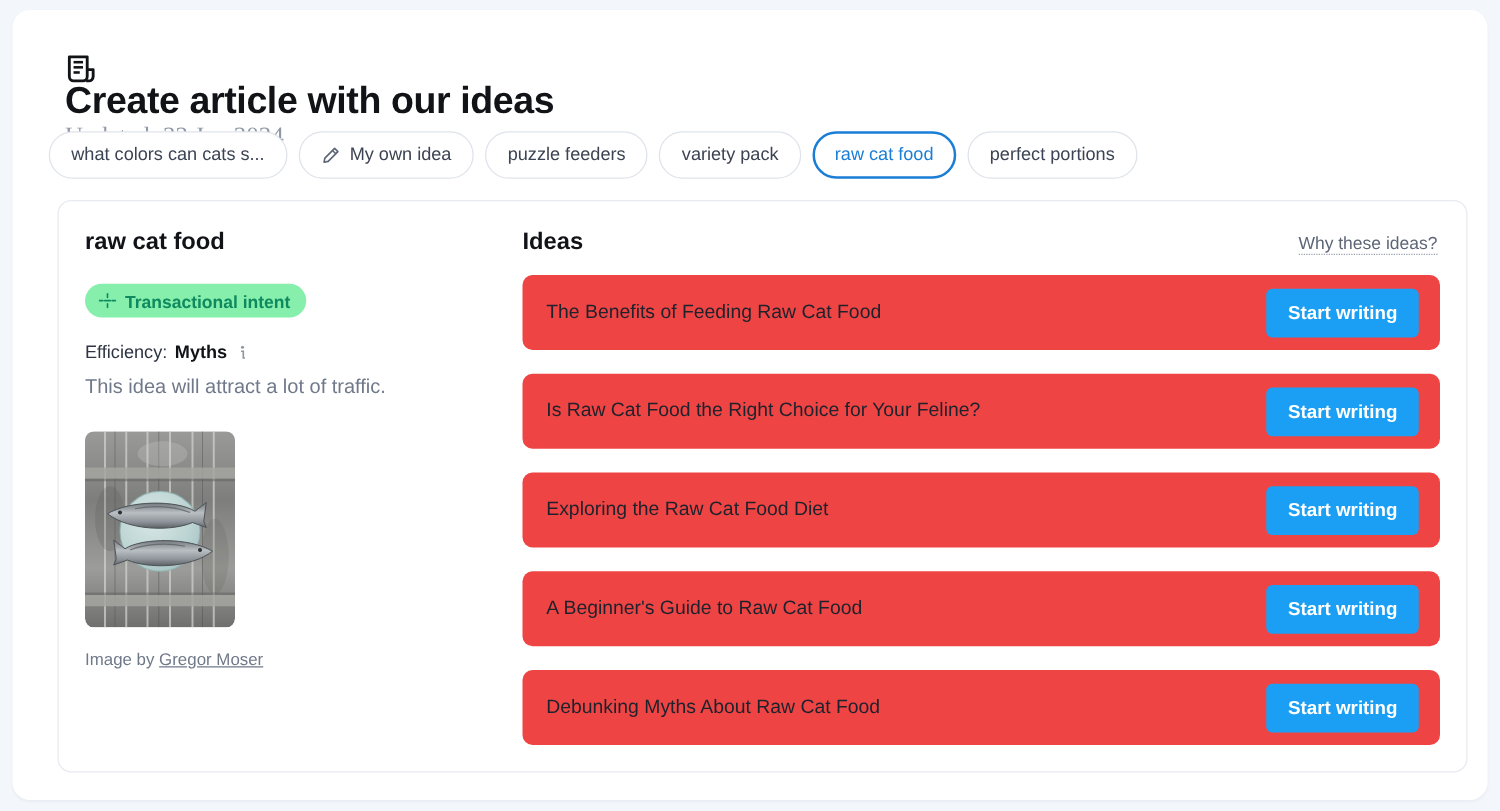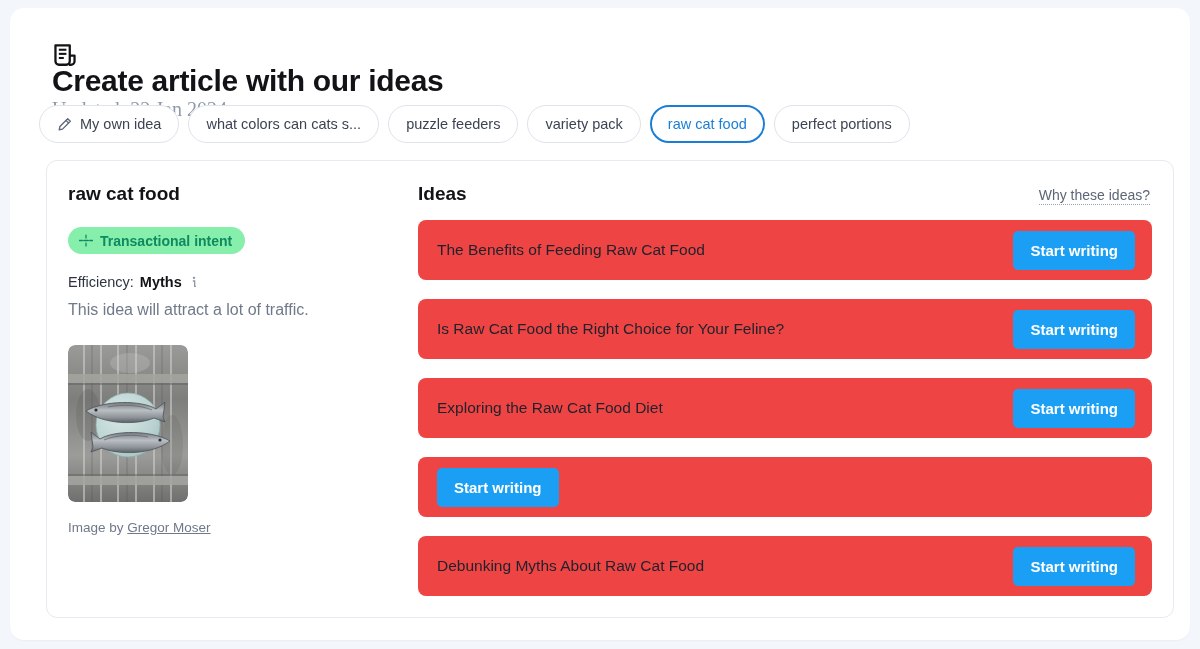--- a/index.html
+++ b/index.html
@@ -249,30 +249,30 @@
     <span class="info-icon-hdr">
       <svg viewBox="0 0 12 14" width="13" height="14">
         <circle cx="6" cy="2" r="1.4" fill="#a7aebb"></circle>
         <path d="M4.6 5.4h2.2v6.1h1.5" fill="none" stroke="#a7aebb" stroke-width="1.5"></path>
       </svg>
     </span>
   </div>
 
   <div class="tabs">
     <div class="tab">
+      <span>what colors can cats s...</span>
+    </div>
+    <div class="tab">
       <span class="pencil-icon">
         <svg viewBox="0 0 16 16" width="15" height="15">
           <path d="M11.4 1.8l2.8 2.8-8.3 8.3-3.5.7.7-3.5 8.3-8.3z" fill="none" stroke="#5d6676" stroke-width="1.4" stroke-linejoin="round"></path>
           <path d="M9.6 3.6l2.8 2.8" fill="none" stroke="#5d6676" stroke-width="1.4"></path>
         </svg>
       </span>
       <span>My own idea</span>
-    </div>
-    <div class="tab">
-      <span>what colors can cats s...</span>
     </div>
     <div class="tab">
       <span>puzzle feeders</span>
     </div>
     <div class="tab">
       <span>variety pack</span>
     </div>
     <div class="tab active">
       <span>raw cat food</span>
     </div>
@@ -397,20 +397,21 @@
         </div>
         <div class="idea-row">
           <span class="idea-text">Is Raw Cat Food the Right Choice for Your Feline?</span>
           <button class="start-btn">Start writing</button>
         </div>
         <div class="idea-row">
           <span class="idea-text">Exploring the Raw Cat Food Diet</span>
           <button class="start-btn">Start writing</button>
         </div>
         <div class="idea-row">
+          <span class="idea-text">A Beginner's Guide to Raw Cat Food</span>
           <button class="start-btn">Start writing</button>
         </div>
         <div class="idea-row">
           <span class="idea-text">Debunking Myths About Raw Cat Food</span>
           <button class="start-btn">Start writing</button>
         </div>
       </div>
     </div>
 
   </div>

